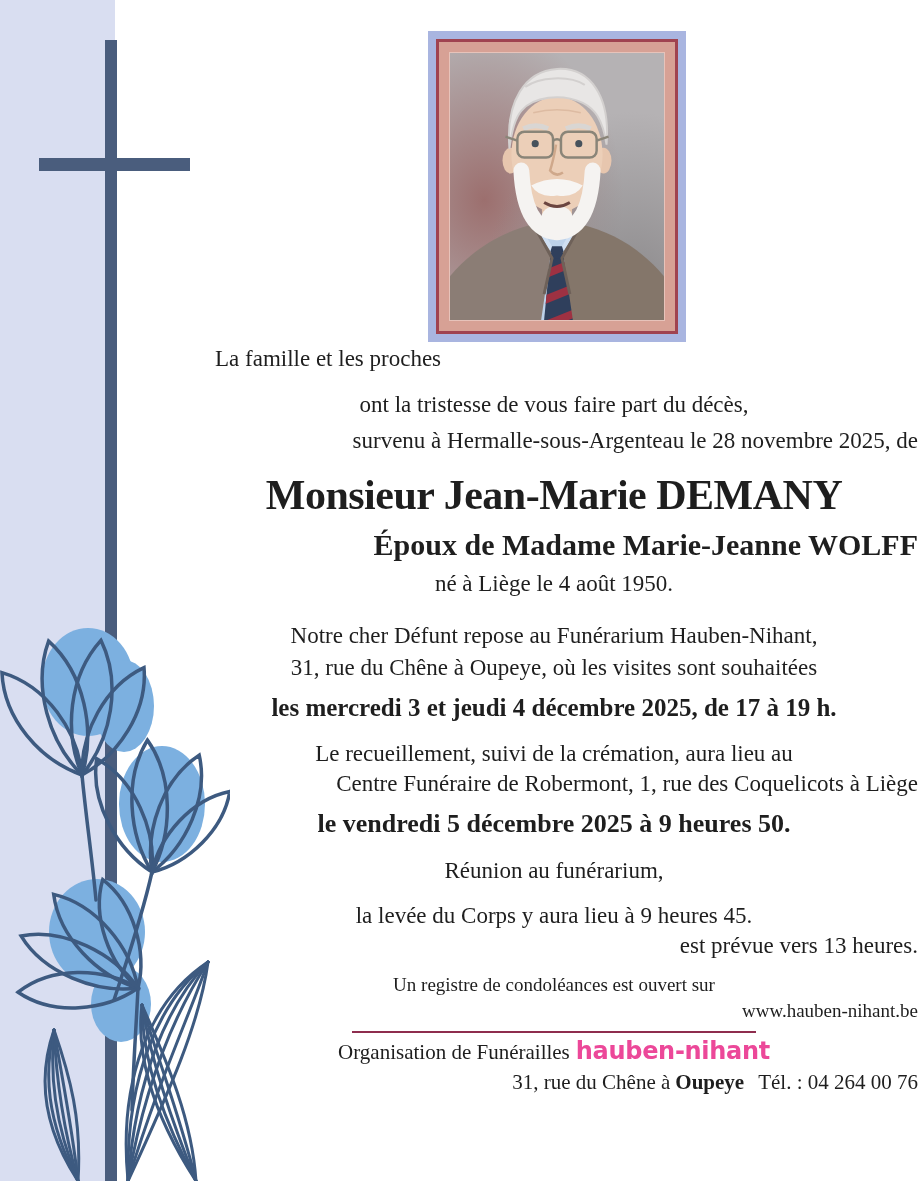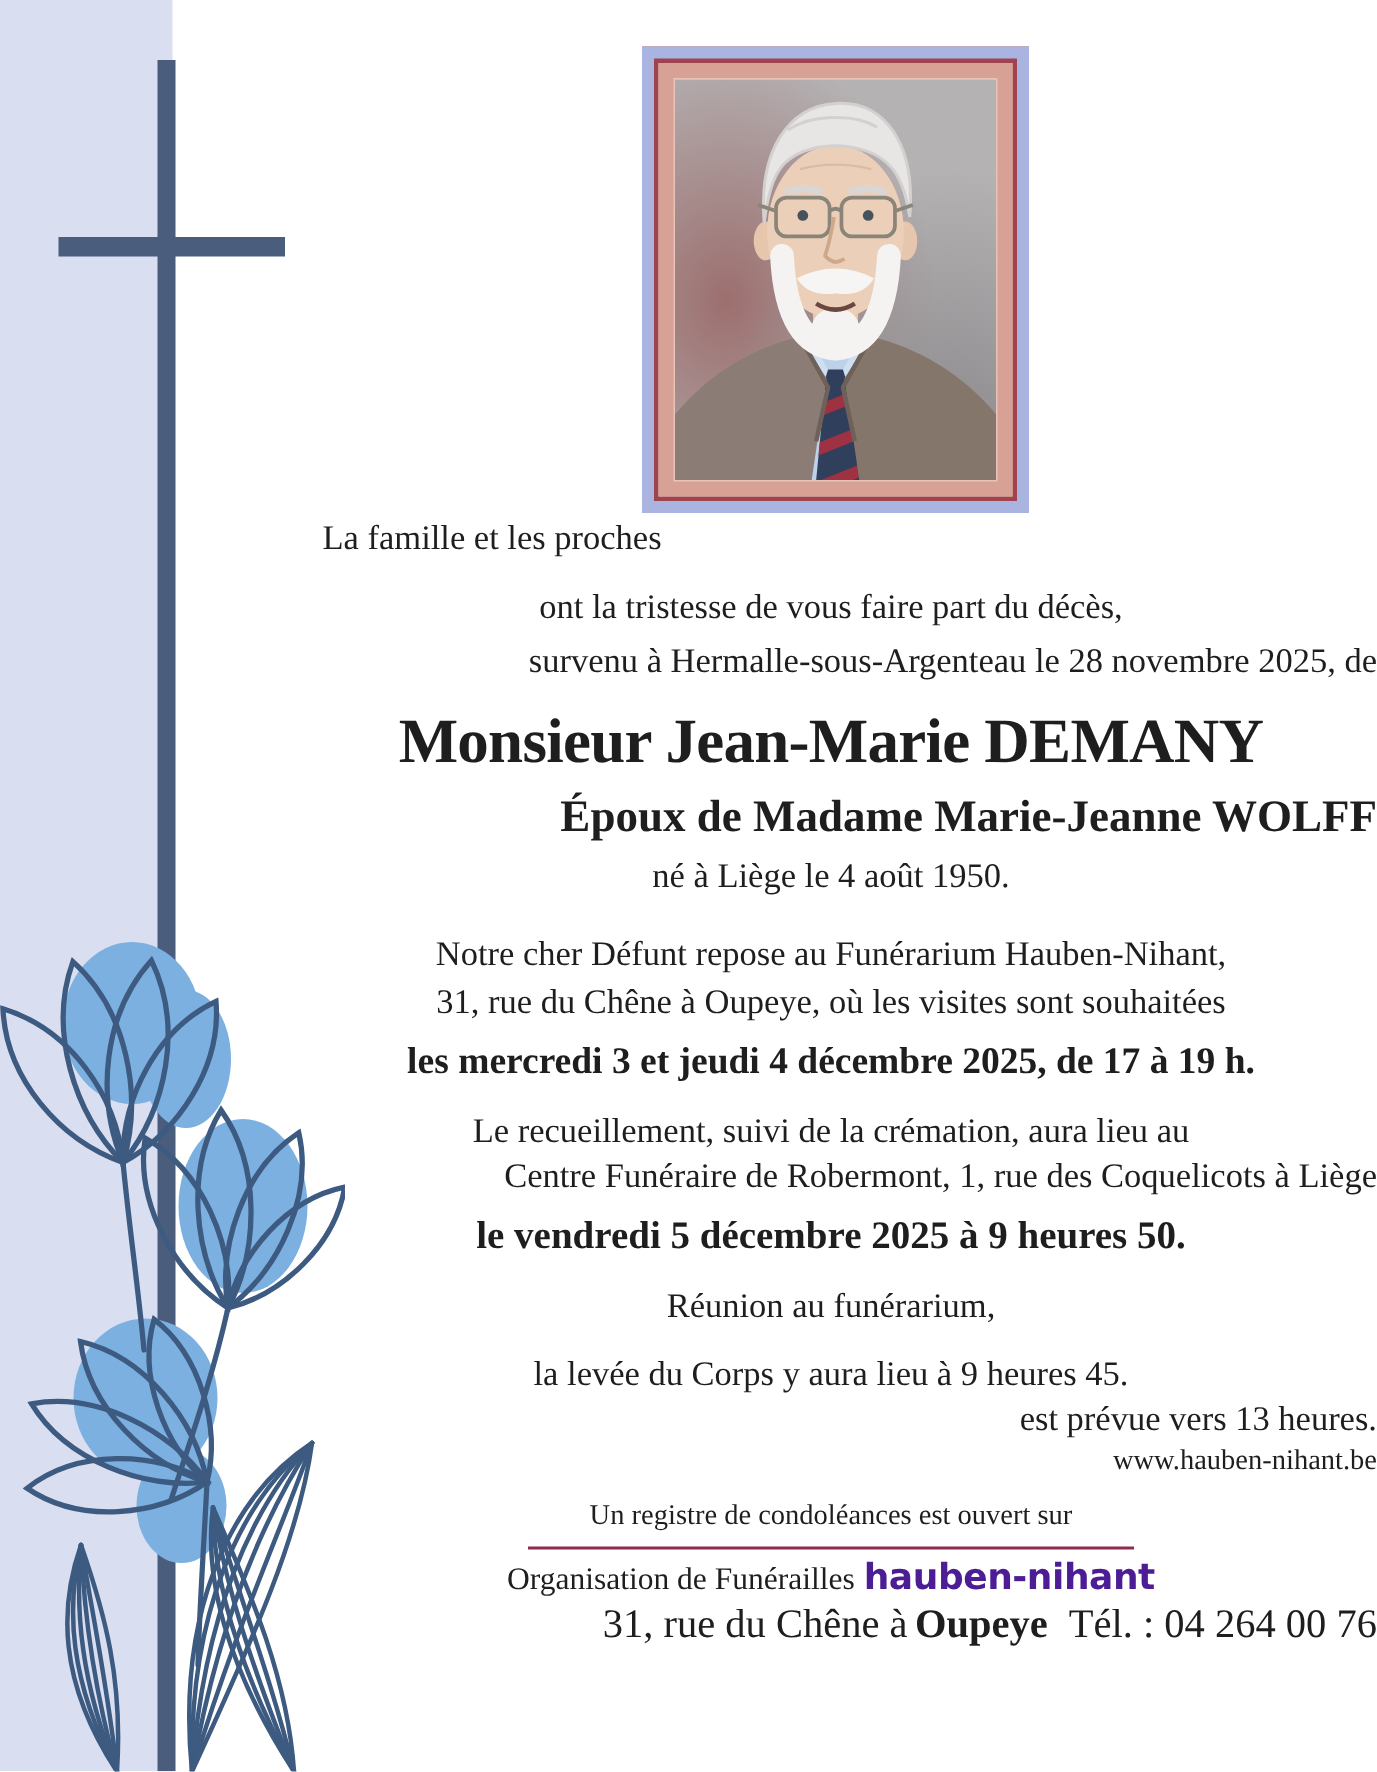--- a/index.html
+++ b/index.html
@@ -49,24 +49,24 @@
   .mt8{margin-top:8px!important;}  .mt11{margin-top:11px!important;}
   .mt14{margin-top:14px!important;}.mt15{margin-top:15px!important;}
   .mt16{margin-top:16px!important;}.mt22{margin-top:22px!important;}
   .divider{
     width:404px;height:0;margin:7px auto 0 auto;
     border-top:2px solid #8e2d4e;
   }
   .footer-org{font-size:21px;line-height:30px;}
   .brand{
     font-family:"DejaVu Sans","Liberation Sans",sans-serif;
-    font-weight:bold;font-size:24px;color:#4c1d95;
+    font-weight:bold;font-size:24px;color:#ec4899;
     letter-spacing:-0.3px;margin-left:6px;
   }
-  .footer-addr{font-size:27px;line-height:30px;}
+  .footer-addr{font-size:21px;line-height:30px;}
   .city{font-weight:bold;margin-left:5px;}
   .phone{margin-left:14px;}
 </style>
 </head>
 <body>
 
 <div class="page">
 
   <div class="sidebar"></div>
 
@@ -197,22 +197,22 @@
     <p class="t23 mt5">né à Liège le 4 août 1950.</p>
     <p class="t23 mt22">Notre cher Défunt repose au Funérarium Hauben-Nihant,</p>
     <p class="t23 mt2">31, rue du Chêne à Oupeye, où les visites sont souhaitées</p>
     <p class="t25b mt8">les mercredi 3 et jeudi 4 décembre 2025, de 17 à 19 h.</p>
     <p class="t23 mt14">Le recueillement, suivi de la crémation, aura lieu au</p>
     <p class="t23 mt0">Centre Funéraire de Robermont, 1, rue des Coquelicots à Liège</p>
     <p class="t26b mt7">le vendredi 5 décembre 2025 à 9 heures 50.</p>
     <p class="t23 mt14">Réunion au funérarium,</p>
     <p class="t23 mt15">la levée du Corps y aura lieu à 9 heures 45.</p>
     <p class="t23 mt0">est prévue vers 13 heures.</p>
+    <p class="t19 mt11">Un registre de condoléances est ouvert sur</p>
     <p class="t19 mt0">www.hauben-nihant.be</p>
-    <p class="t19 mt11">Un registre de condoléances est ouvert sur</p>
 
     <div class="divider"></div>
 
     <p class="footer-org mt3">
       <span>Organisation de Funérailles</span><span class="brand">hauben-nihant</span>
     </p>
     <p class="footer-addr mt0">
       <span>31, rue du Chêne à</span><span class="city">Oupeye</span><span class="phone">Tél. : 04 264 00 76</span>
     </p>
   </div>

